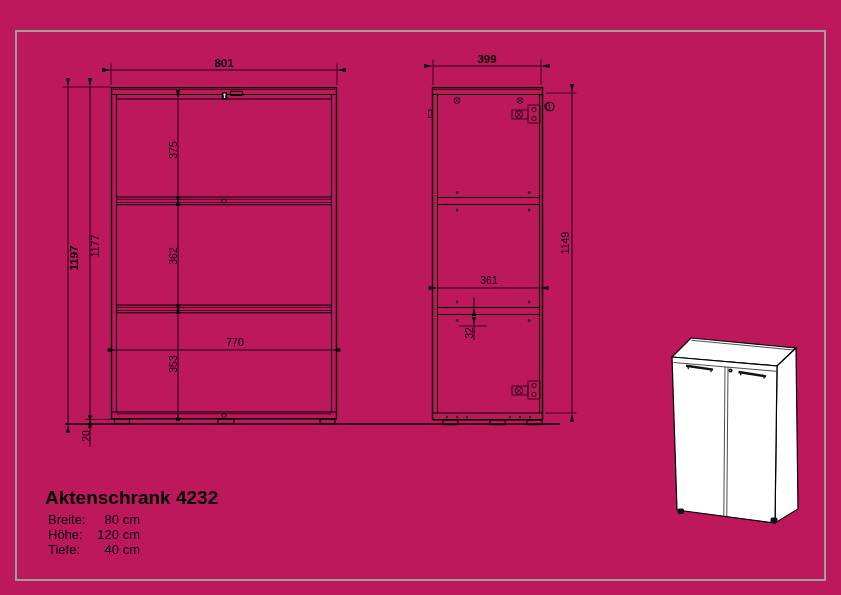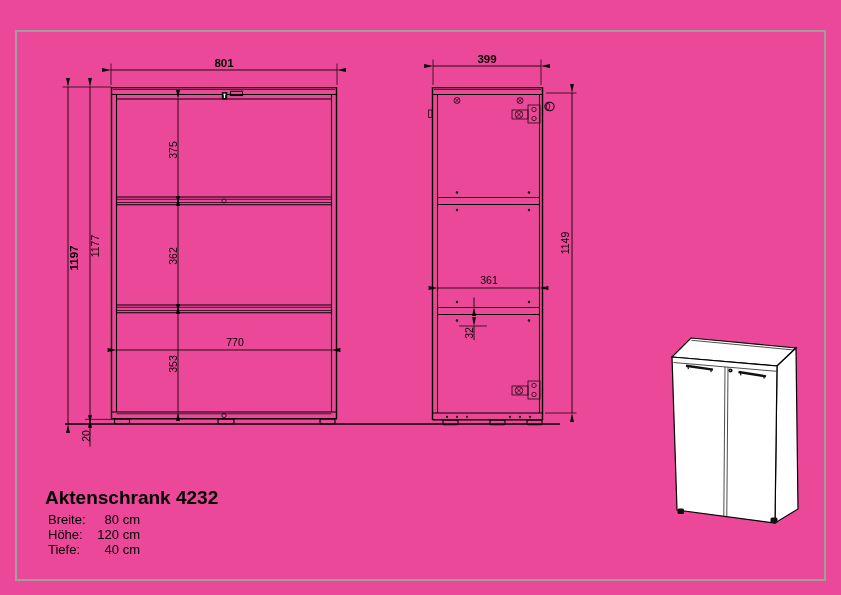--- a/index.html
+++ b/index.html
@@ -1,16 +1,16 @@
 <!DOCTYPE html>
 <html><head>
 <meta charset="utf-8">
 <style>
   html,body{margin:0;padding:0;background:#fff;}
-  .sheet{position:relative;width:841px;height:595px;background:#ec4899;
+  .sheet{position:relative;width:841px;height:595px;background:#be185d;
          font-family:"Liberation Sans",sans-serif;overflow:hidden;}
   svg{position:absolute;left:0;top:0;}
   .edge{stroke:#000;stroke-width:1.1;fill:none;}
   .edge2{stroke:#000;stroke-width:1.4;fill:none;}
   .thin{stroke:#000;stroke-width:0.7;fill:none;}
   .dimline{stroke:#000;stroke-width:0.85;fill:none;}
   .persp{stroke:#000;stroke-width:1.2;fill:#fff;}
   text{fill:#000;font-family:"Liberation Sans",sans-serif;}
   .dim{font-size:10.5px;}
   .dimb{font-size:11.5px;font-weight:700;}

